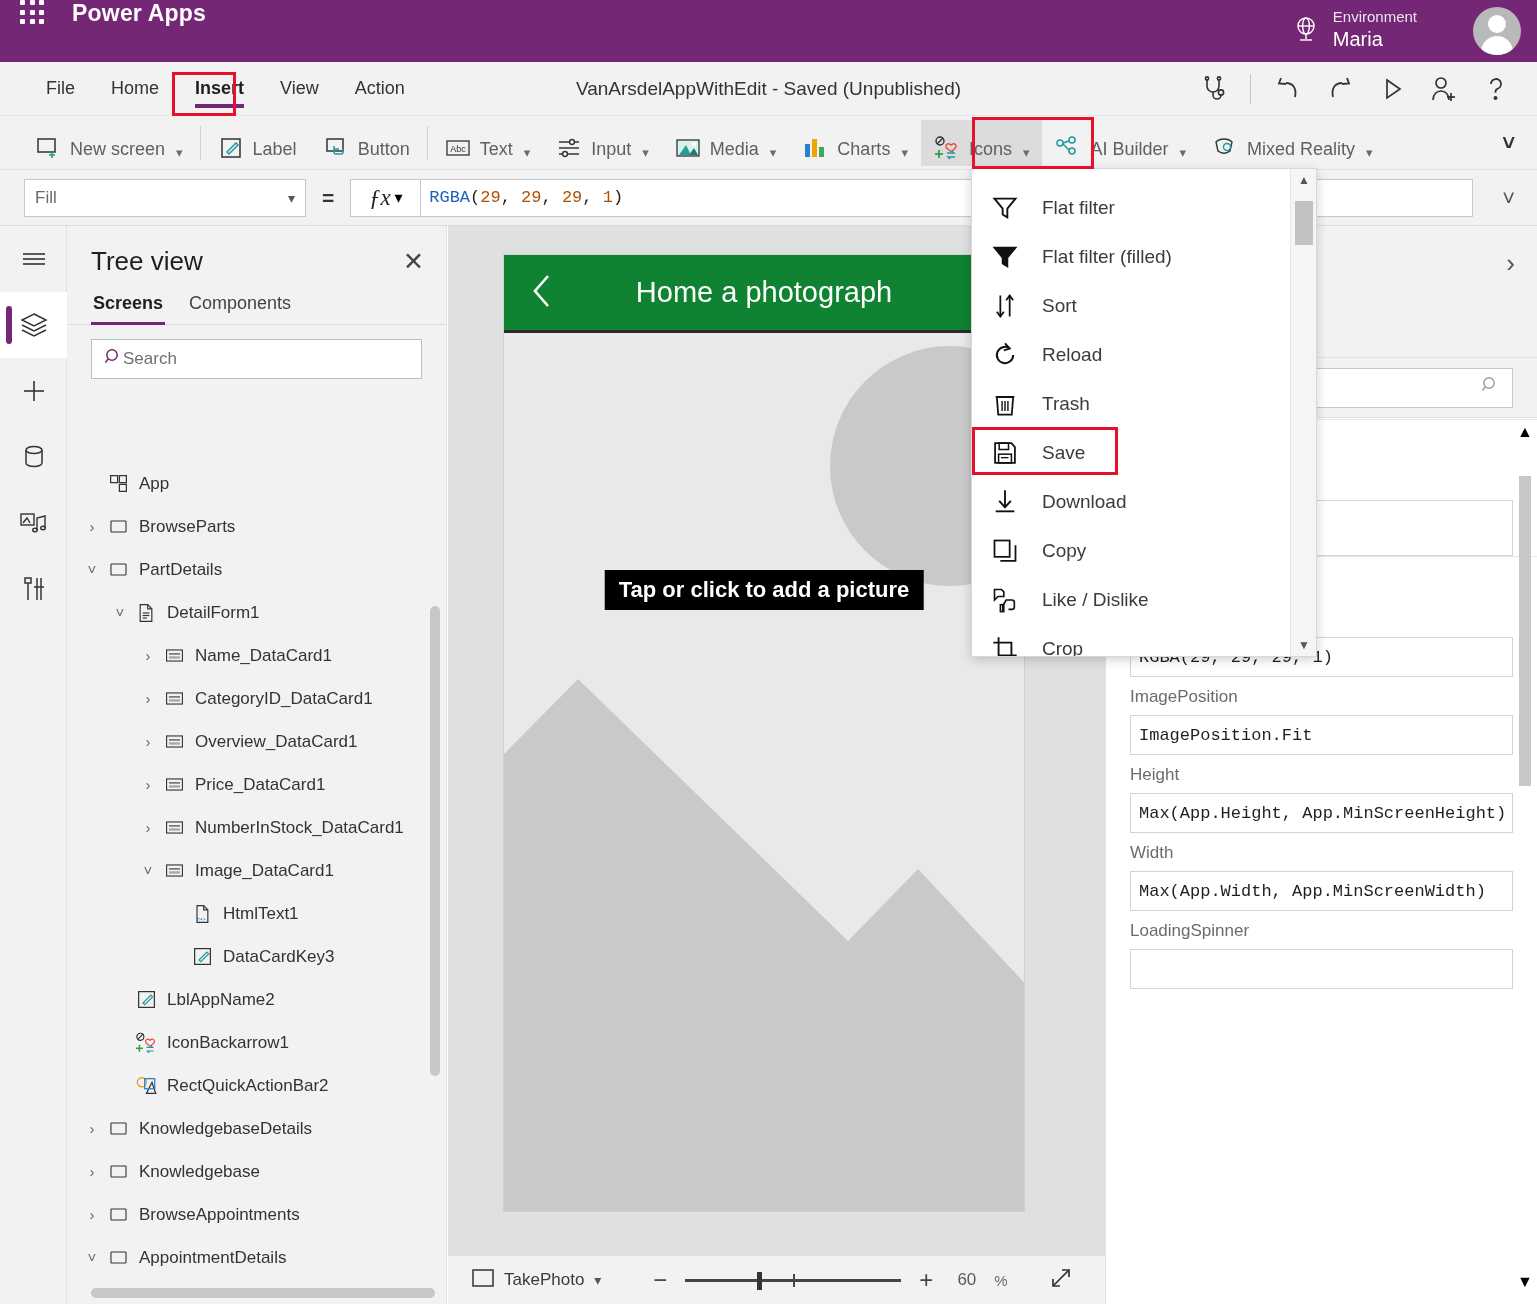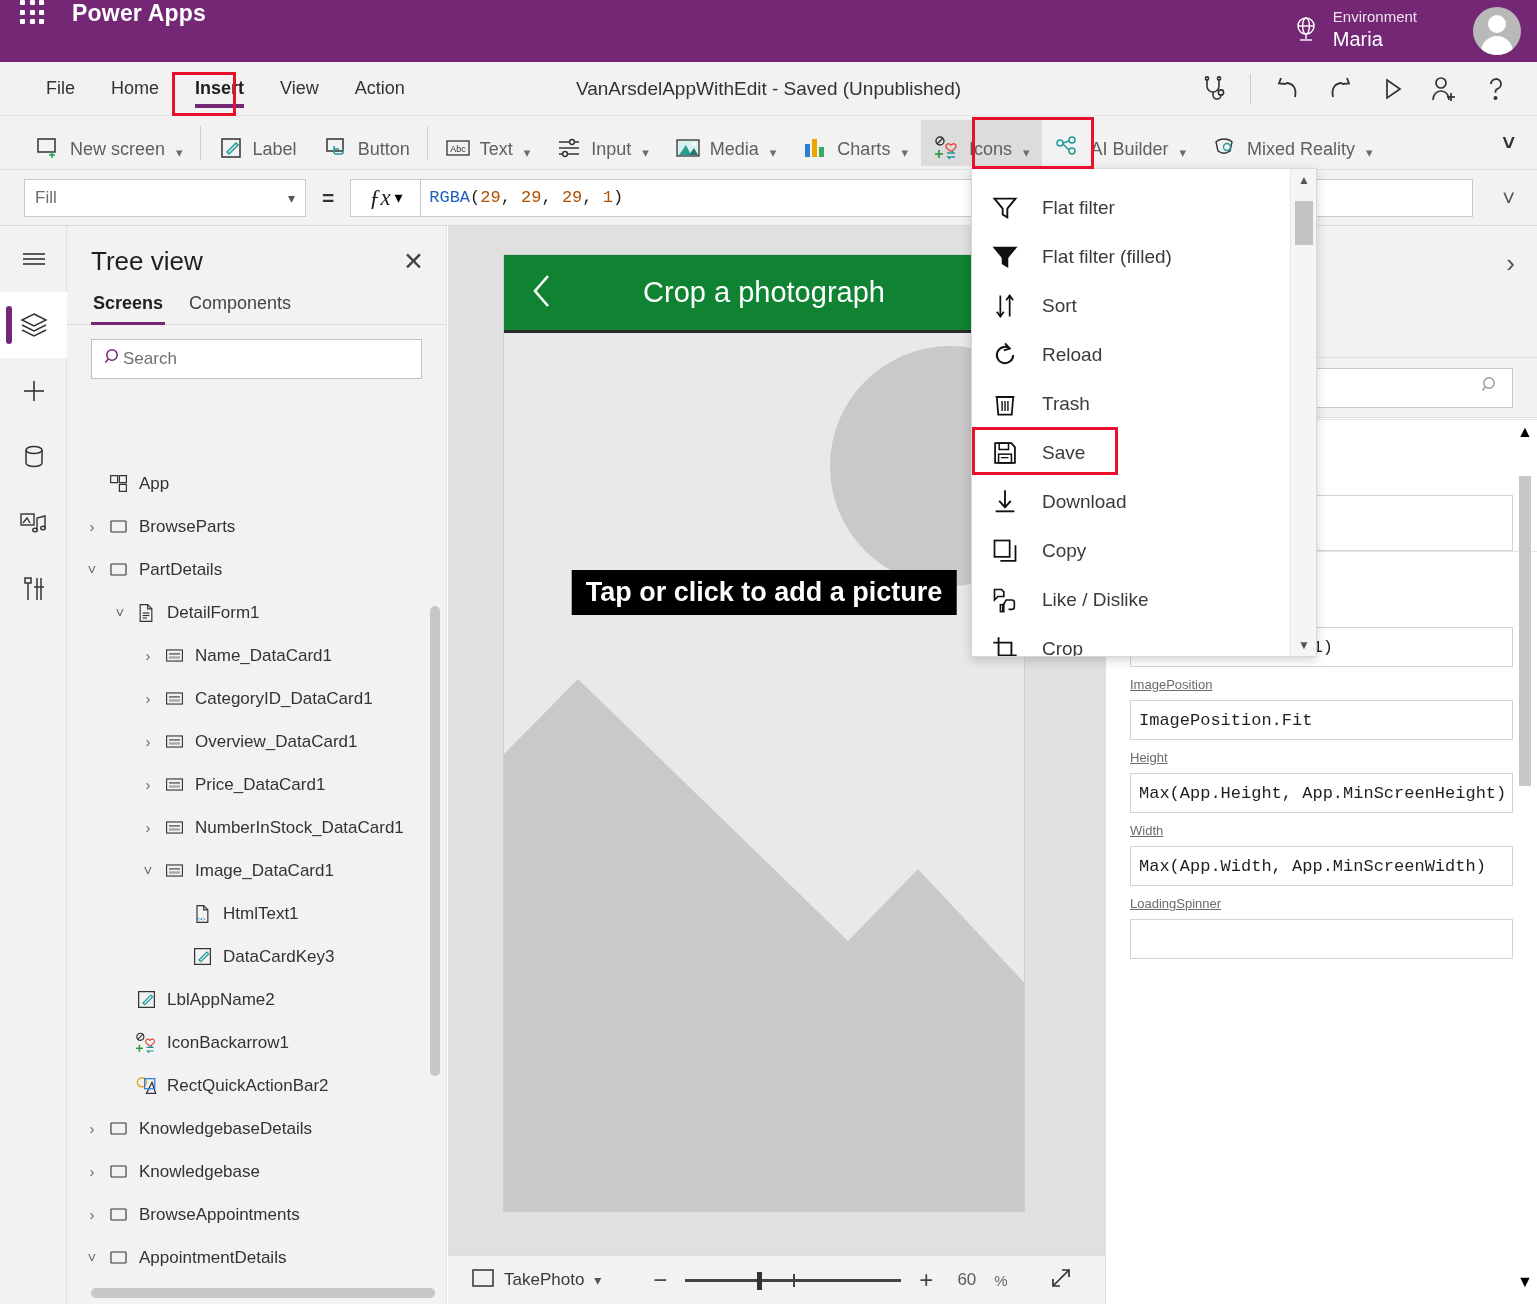--- a/index.html
+++ b/index.html
@@ -165,21 +165,21 @@
     height: 78px; background: #0f8332; display: flex; align-items: center; position: relative;
     border-bottom: 3px solid #2b2b2b;
   }
   .phone-back { position: absolute; left: 24px; top: 50%; transform: translateY(-50%); cursor: pointer; }
   .phone-title { width: 100%; text-align: center; color: #fff; font-size: 29px; }
   .phone-body { position: absolute; left:0; right:0; top: 81px; bottom: 0; background: #e9e9e9; overflow: hidden; }
   .ph-circle { position: absolute; right: -46px; top: 10px; width: 240px; height: 240px; border-radius: 50%; background: #c9c9c9; }
   .ph-mountain { position: absolute; left: -56px; bottom: 0; width: 640px; height: 660px; }
   .ph-tip {
     position: absolute; left: 50%; top: 234px; transform: translateX(-50%);
-    background: #000; color: #fff; font-size: 27px; font-weight: bold; padding: 7px 14px; white-space: nowrap;
+    background: #000; color: #fff; font-size: 22px; font-weight: bold; padding: 7px 14px; white-space: nowrap;
   }
 
   
   .statusbar {
     position: absolute; left: 448px; top: 1255px; width: 657px; height: 49px;
     background: #f2f2f2; border-top: 1px solid #dcdcdc; display: flex; align-items: center;
   }
   .sb-screen { display: flex; align-items: center; gap: 10px; margin-left: 24px; cursor: pointer; }
   .sb-screen .lbl { font-size: 17px; color: #3a3a3a; }
   .sb-screen .cv { font-size: 14px; color: #555; }
@@ -204,21 +204,21 @@
   .rp-search {
     flex: 1; height: 40px; background: #fff; border: 1px solid #c8c8c8; display: flex;
     align-items: center; justify-content: flex-end; padding: 0 12px; cursor: text;
   }
   .rp-body { position: absolute; left: 0; top: 193px; right: 0; bottom: 0; background: #fff; overflow: hidden; }
   .rp-sectionhdr {
     font-size: 17px; color: #1f1f1f; font-weight: bold; letter-spacing: .4px; padding: 18px 24px 4px;
     border-top: 1px solid #e6e6e6;
   }
   .rp-field { padding: 10px 24px 0; }
-  .rp-flabel { font-size: 13px; color: #6b6b6b; margin-bottom: 8px; text-decoration: underline; }
+  .rp-flabel { font-size: 17px; color: #6b6b6b; margin-bottom: 8px; }
   .rp-fval {
     height: 40px; border: 1px solid #d3d3d3; background: #fff; display: flex; align-items: center;
     padding: 0 8px; font-family: "Liberation Mono", monospace; font-size: 17px; color: #1f1f1f;
     white-space: nowrap; overflow: hidden; cursor: text;
   }
   .rp-fval.tall { height: 56px; }
   .rp-vscroll {
     position: absolute; right: 6px; top: 250px; width: 12px; height: 310px; background: #c7c7c7; cursor: pointer;
   }
   .rp-vtrack-up { position: absolute; right: 6px; top: 196px; width: 12px; height: 20px; display:flex; align-items:center; justify-content:center; cursor:pointer; }
@@ -757,21 +757,21 @@
   </div>
 
   <div class="canvas-area">
     <div class="phone">
       <div class="phone-header">
         <span class="phone-back">
           <svg width="28" height="44" viewBox="0 0 28 44" fill="none" stroke="#fff" stroke-width="2.6">
             <polyline points="20,7 7,22 20,37"></polyline>
           </svg>
         </span>
-        <span class="phone-title">Crop a photograph</span>
+        <span class="phone-title">Home a photograph</span>
       </div>
       <div class="phone-body">
         <div class="ph-circle"></div>
         <svg class="ph-mountain" viewBox="0 0 640 660" preserveAspectRatio="none">
           <polygon points="0,260 130,128 400,390 470,318 640,500 640,660 0,660" fill="#c9c9c9"></polygon>
         </svg>
         <div class="ph-tip">Tap or click to add a picture</div>
       </div>
     </div>
   </div>

